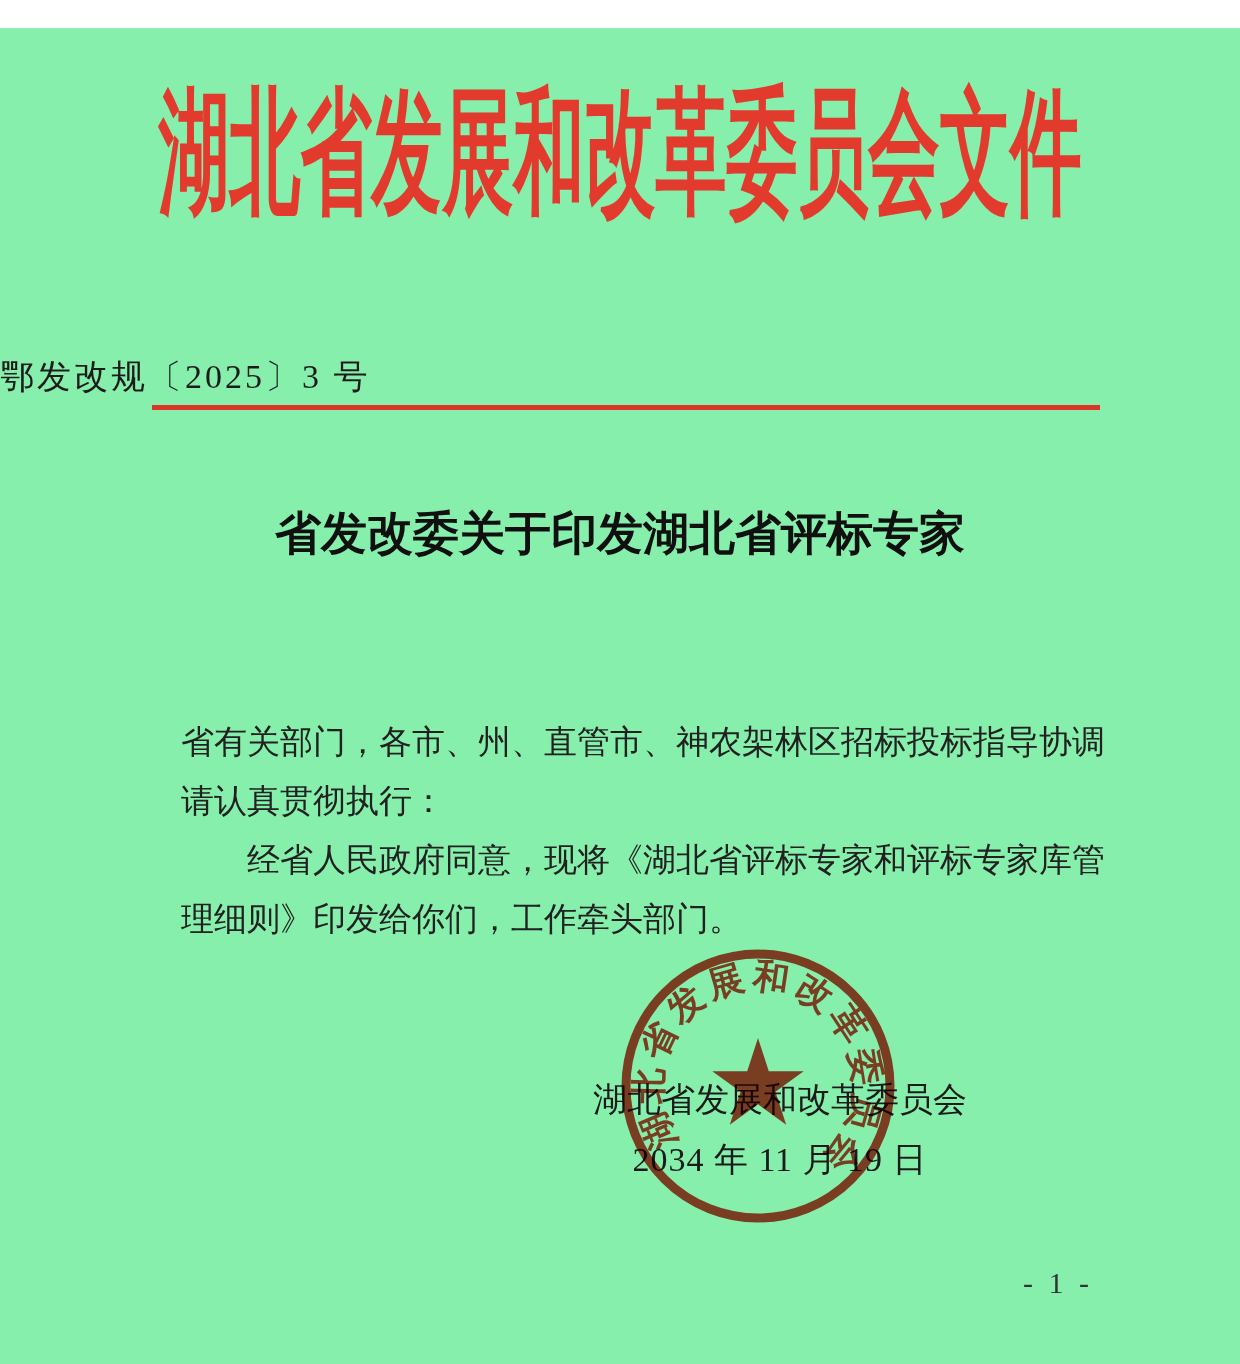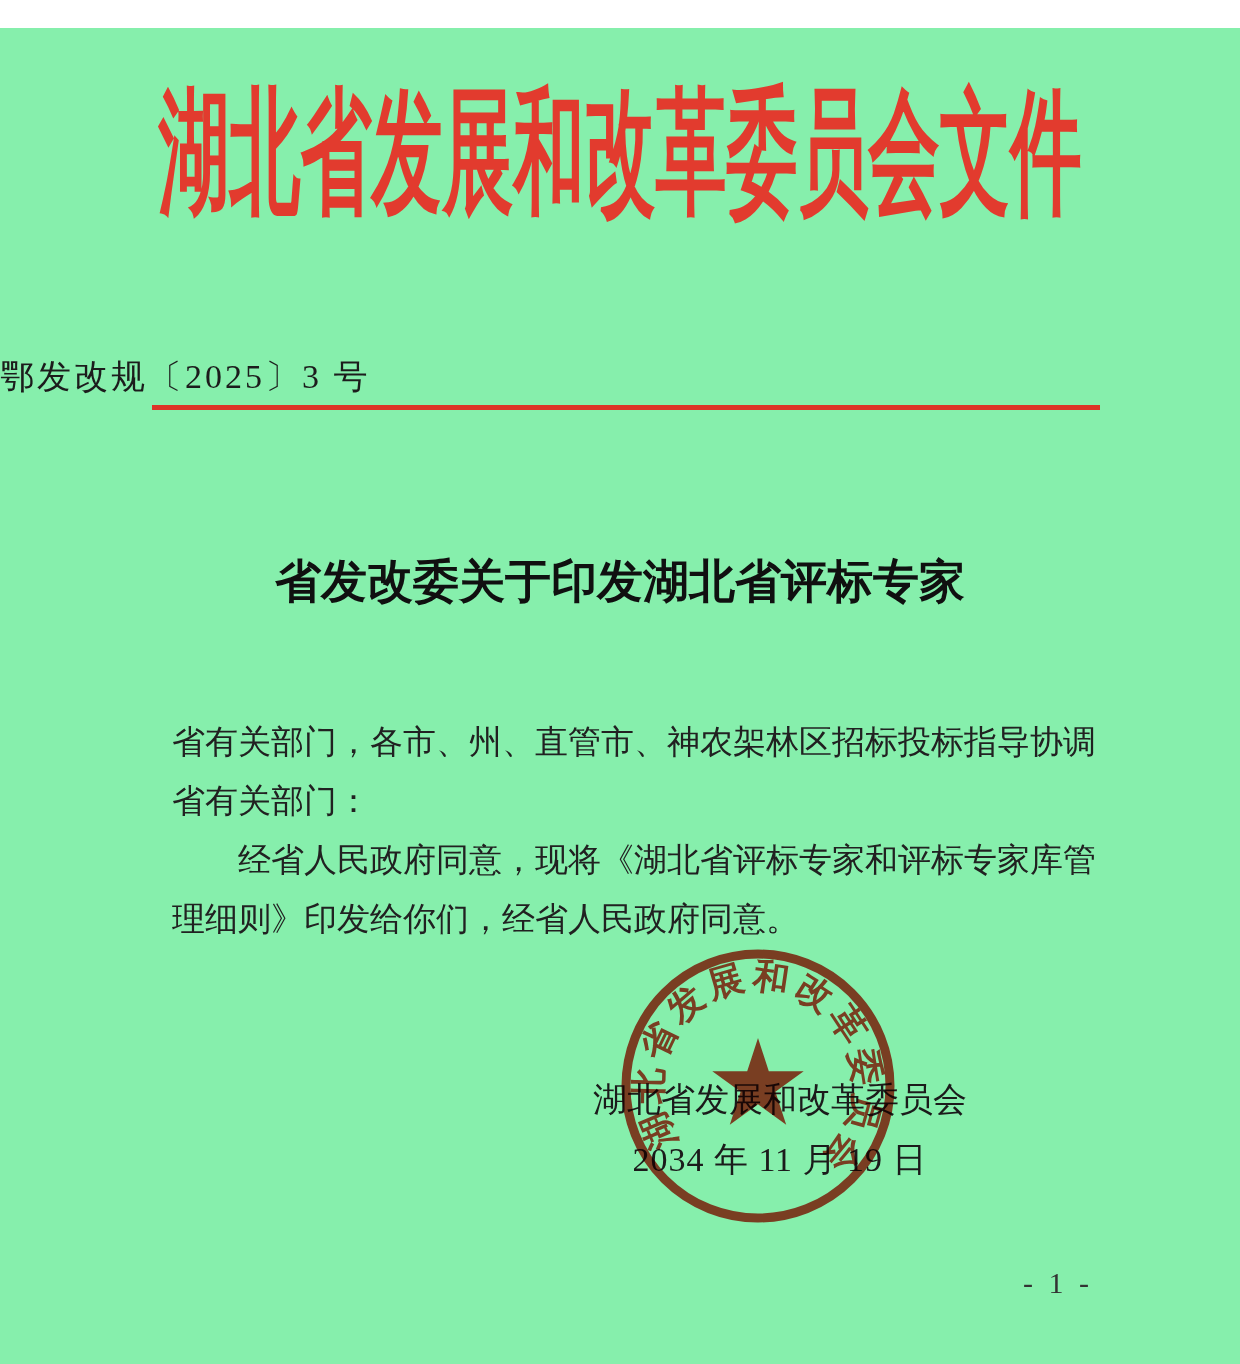--- a/index.html
+++ b/index.html
@@ -35,29 +35,29 @@
     font-size:34px;letter-spacing:3px;
     color:#1c1c1c;
     white-space:nowrap;
   }
   .red-rule{
     position:absolute;top:377px;left:152px;
     width:948px;height:5px;
     background:var(--rule-red);
   }
   .doc-title{
-    position:absolute;top:520px;left:0;width:100%;
+    position:absolute;top:472px;left:0;width:100%;
     text-align:center;
     font-size:46px;font-weight:bold;
     line-height:67px;
     color:#101010;
     letter-spacing:0px;
   }
   .body-text{
-    position:absolute;top:685px;left:172px;width:930px;
+    position:absolute;top:685px;left:181px;width:930px;
     font-size:33px;line-height:59px;
     color:#212121;
     letter-spacing:0px;
   }
   .body-line{white-space:nowrap;}
   .sign-block{
     position:absolute;top:1050px;left:530px;width:500px;
     text-align:center;
     font-size:34px;
     color:#1b1b1b;
@@ -97,23 +97,23 @@
   <div class="doc-number">鄂发改规〔2025〕3 号</div>
 
   <div class="red-rule"></div>
 
   <div class="doc-title">
     <div>省发改委关于印发湖北省评标专家</div>
   </div>
 
   <div class="body-text">
     <div class="body-line">省有关部门，各市、州、直管市、神农架林区招标投标指导协调</div>
-    <div class="body-line">省有关部门：</div>
+    <div class="body-line">请认真贯彻执行：</div>
     <div class="body-line">　　经省人民政府同意，现将《湖北省评标专家和评标专家库管</div>
-    <div class="body-line">理细则》印发给你们，经省人民政府同意。</div>
+    <div class="body-line">理细则》印发给你们，工作牵头部门。</div>
   </div>
 
   <div class="sign-block">
     <div class="sign-line">湖北省发展和改革委员会</div>
     <div class="date-line">2034 年 11 月 19 日</div>
   </div>
 
   <svg class="seal" viewBox="0 0 340 340" xmlns="http://www.w3.org/2000/svg">
     <defs>
       <path id="sealArc" d="M 90.6 225.7 A 97 97 0 1 1 225.7 249.4" fill="none"></path>

